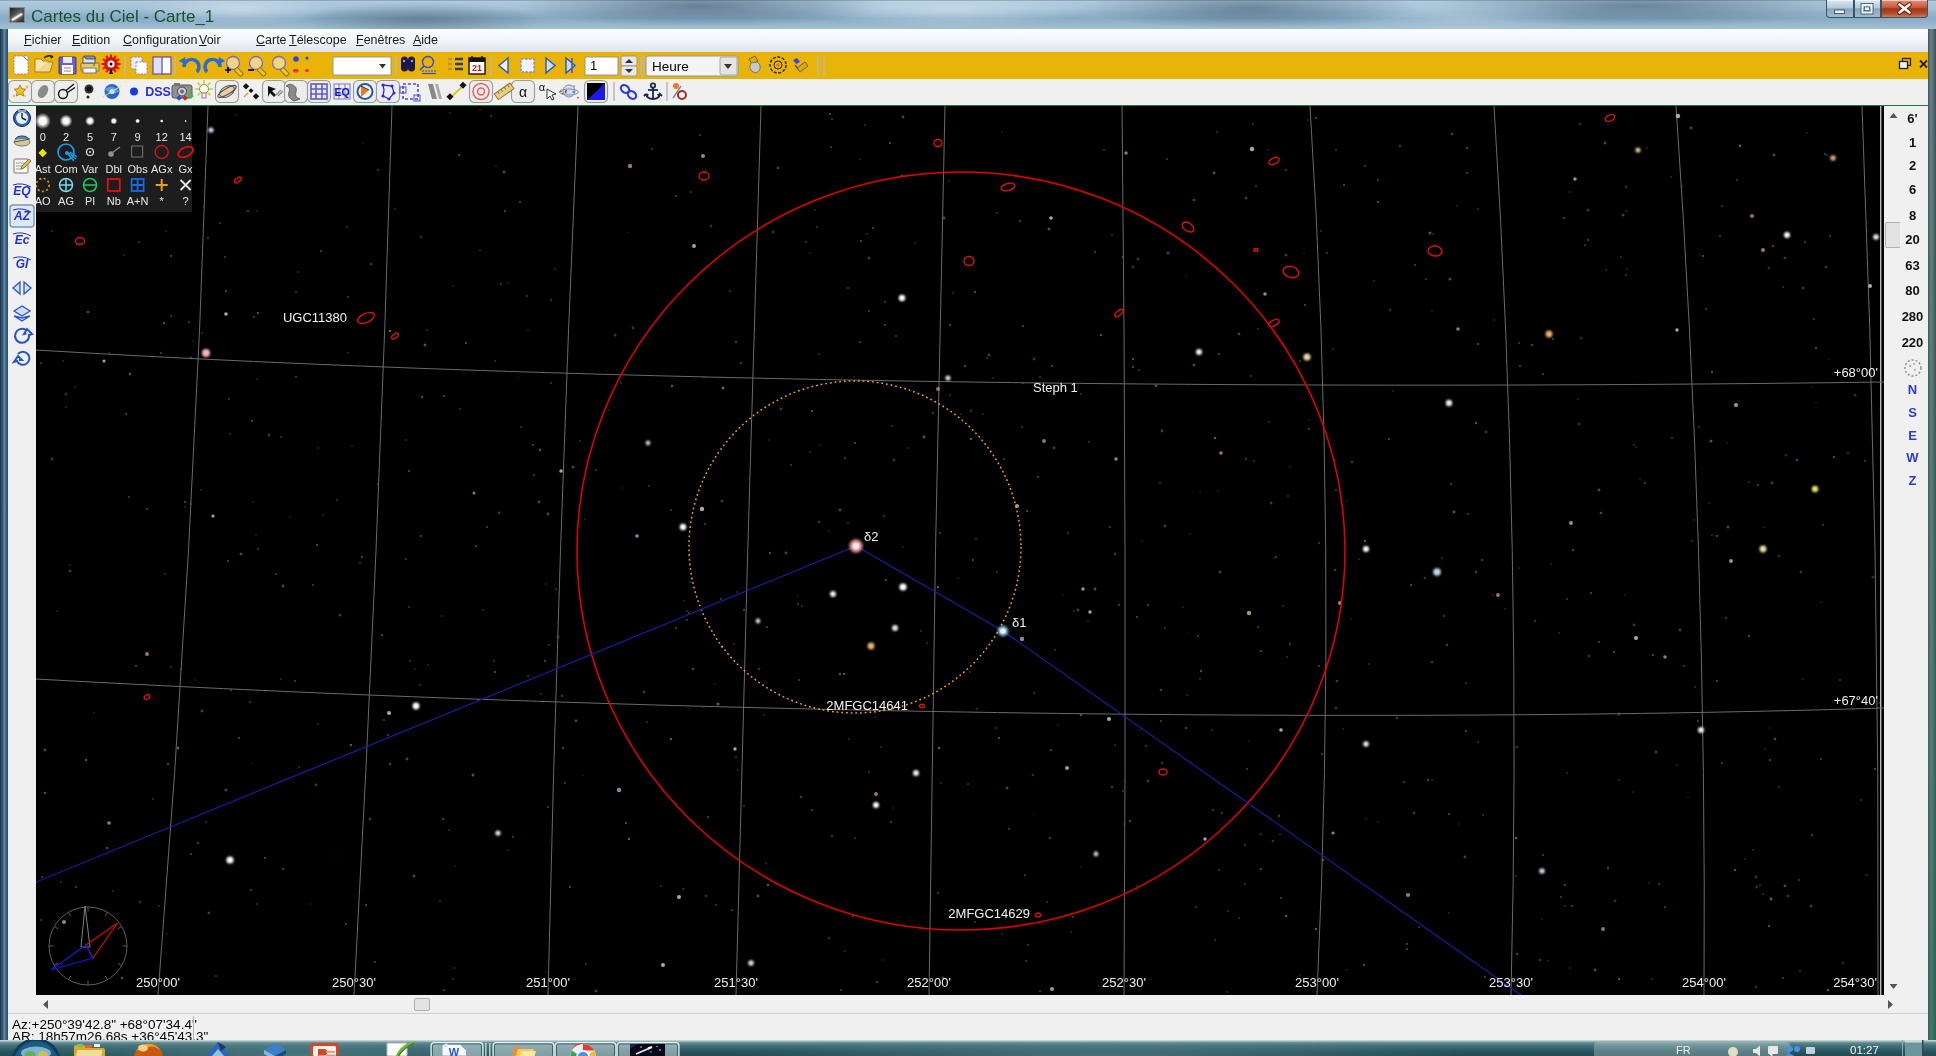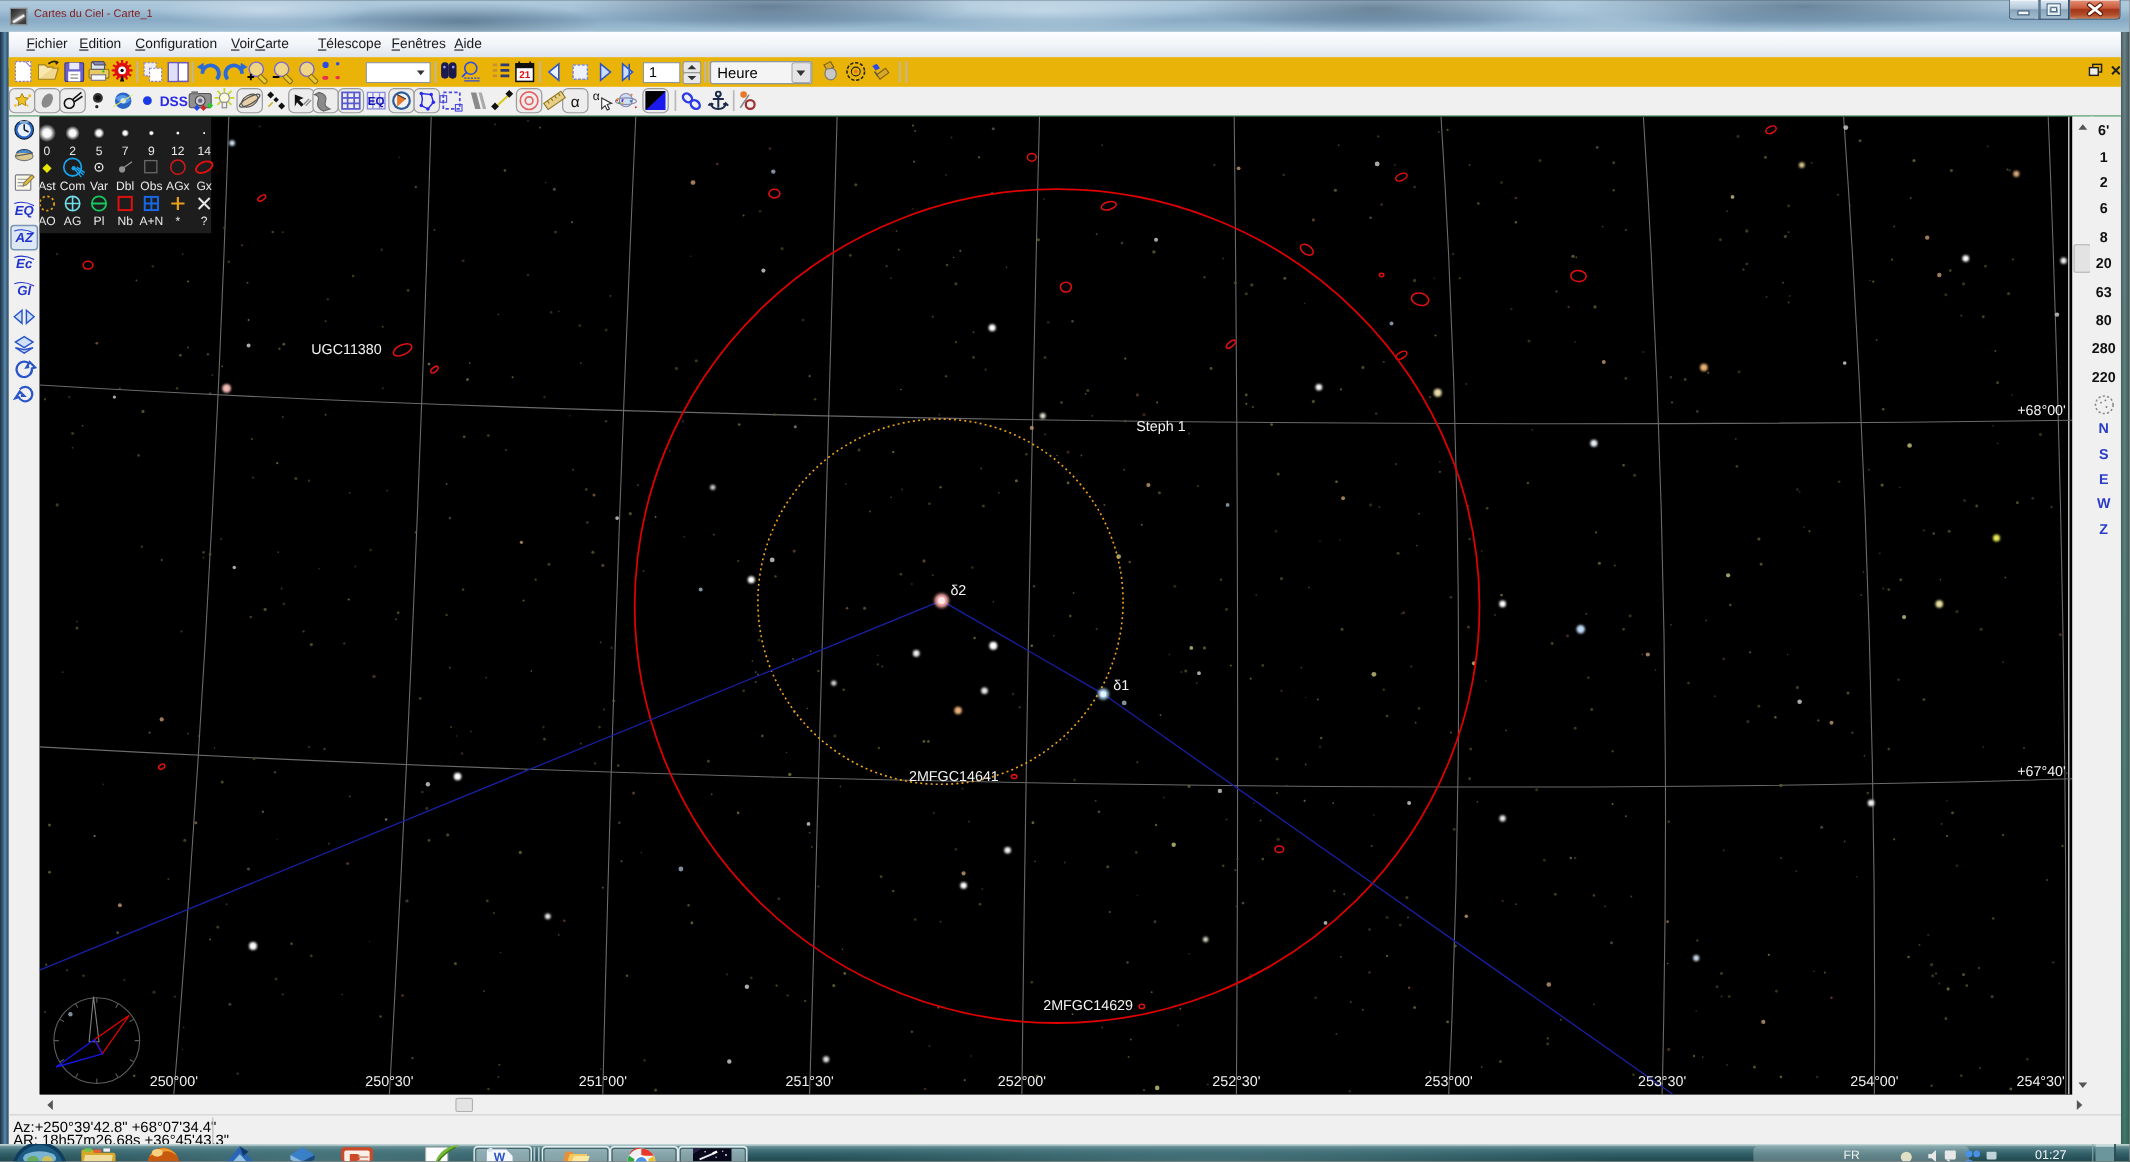--- a/index.html
+++ b/index.html
@@ -9,21 +9,21 @@
  radial-gradient(ellipse 140px 22px at 240px 10px, rgba(230,240,250,.5), rgba(0,0,0,0) 70%),
  radial-gradient(ellipse 180px 26px at 420px 20px, rgba(30,50,70,.35), rgba(0,0,0,0) 70%),
  radial-gradient(ellipse 260px 30px at 700px 6px, rgba(25,45,70,.45), rgba(0,0,0,0) 70%),
  radial-gradient(ellipse 200px 26px at 950px 10px, rgba(220,235,245,.55), rgba(0,0,0,0) 70%),
  radial-gradient(ellipse 240px 30px at 1250px 8px, rgba(20,40,60,.4), rgba(0,0,0,0) 70%),
  radial-gradient(ellipse 170px 26px at 1460px 18px, rgba(200,220,235,.4), rgba(0,0,0,0) 70%),
  radial-gradient(ellipse 300px 30px at 1640px 6px, rgba(30,55,80,.45), rgba(0,0,0,0) 70%),
  linear-gradient(180deg,#b2cbdd 0%,#a5c2d7 30%,#93b3cb 48%,#88aac4 62%,#93b4cb 80%,#a4c1d4 100%)}
 #title-ic{left:9px;top:7px;width:16px;height:16px;background:linear-gradient(135deg,#222 0%,#555 45%,#333 100%);border:1px solid #888;}
 #title-ic:before{content:"";position:absolute;left:1px;top:8px;width:12px;height:2px;background:#eee;transform:rotate(-32deg);box-shadow:0 0 3px #fff}
-#title-tx{left:31px;top:7px;font-size:10px;color:#7f1d1d}
+#title-tx{left:31px;top:7px;font-size:17px;color:#14532d}
 .wbtn{top:0;height:18px;border:1px solid #39536b;border-top:none;box-shadow:inset 0 1px 0 rgba(255,255,255,.55)}
 #btn-min{left:1826px;width:28px;border-radius:0 0 0 4px;background:linear-gradient(180deg,#dde9f3 0%,#b5c9d9 45%,#8aa5bb 52%,#a3bccd 100%)}
 #btn-max{left:1854px;width:27px;background:linear-gradient(180deg,#dde9f3 0%,#b5c9d9 45%,#8aa5bb 52%,#a3bccd 100%)}
 #btn-cls{left:1881px;width:47px;border-radius:0 0 4px 0;background:linear-gradient(180deg,#e29178 0%,#cc5c3e 42%,#a33418 52%,#b04c2a 78%,#cc7e56 100%)}
 #menubar{left:8px;top:29px;width:1920px;height:33px;background:linear-gradient(180deg,#fcfdfe 0%,#f0f3f8 40%,#dfe5ee 70%,#e8ecf3 100%);border-bottom:1px solid #c2c6cc;font-size:12.5px;color:#1a1a1a}
 .mi{position:absolute;top:4px}
 .mi u{text-decoration:underline}
 #tb1{left:8px;top:52px;width:1920px;height:27px;background:#eab308}
 #tb2{left:8px;top:79px;width:1920px;height:27px;background:#f0f0f0;border-bottom:1px solid #15803d}
 #leftbar{left:8px;top:106px;width:28px;height:907px;background:#f0f0f0}
@@ -64,22 +64,22 @@
           <path d="M 17.5 4.5 L 27.5 12.5 M 27.5 4.5 L 17.5 12.5"></path>
         </g>
         <g stroke="#fff" stroke-width="2.6" stroke-linecap="round">
           <path d="M 17.5 4.5 L 27.5 12.5 M 27.5 4.5 L 17.5 12.5"></path>
         </g>
       </svg></div>
 <div id="menubar" class="abs">
 <span class="mi" style="left:16px"><u>F</u>ichier</span>
 <span class="mi" style="left:64px"><u>E</u>dition</span>
 <span class="mi" style="left:115px"><u>C</u>onfiguration</span>
-<span class="mi" style="left:202px"><u>V</u>oir</span>
-<span class="mi" style="left:224px"><u>C</u>arte</span>
+<span class="mi" style="left:191px"><u>V</u>oir</span>
+<span class="mi" style="left:248px"><u>C</u>arte</span>
 <span class="mi" style="left:281px"><u>T</u>élescope</span>
 <span class="mi" style="left:348px"><u>F</u>enêtres</span>
 <span class="mi" style="left:405px"><u>A</u>ide</span>
 </div>
 <div id="tb1" class="abs"><svg width="1920" height="27">
         <rect x="6" y="4" width="14" height="18" fill="#fff" stroke="#8a7ad0" stroke-width="1" stroke-dasharray="2 1.4"></rect>
         <path d="M 15 4 L 20 9" stroke="#8a7ad0" fill="none"></path>
         <path d="M 27 20 L 30 10 L 45 10 L 42 20 Z" fill="#f0d890" stroke="#a08020"></path>
         <path d="M 27 20 L 27 7 L 33 7 L 35 9 L 41 9" fill="#f8e8b0" stroke="#a08020"></path>
         <path d="M 36 6 Q 41 2 45 5" fill="none" stroke="#222" stroke-width="1.6"></path>

